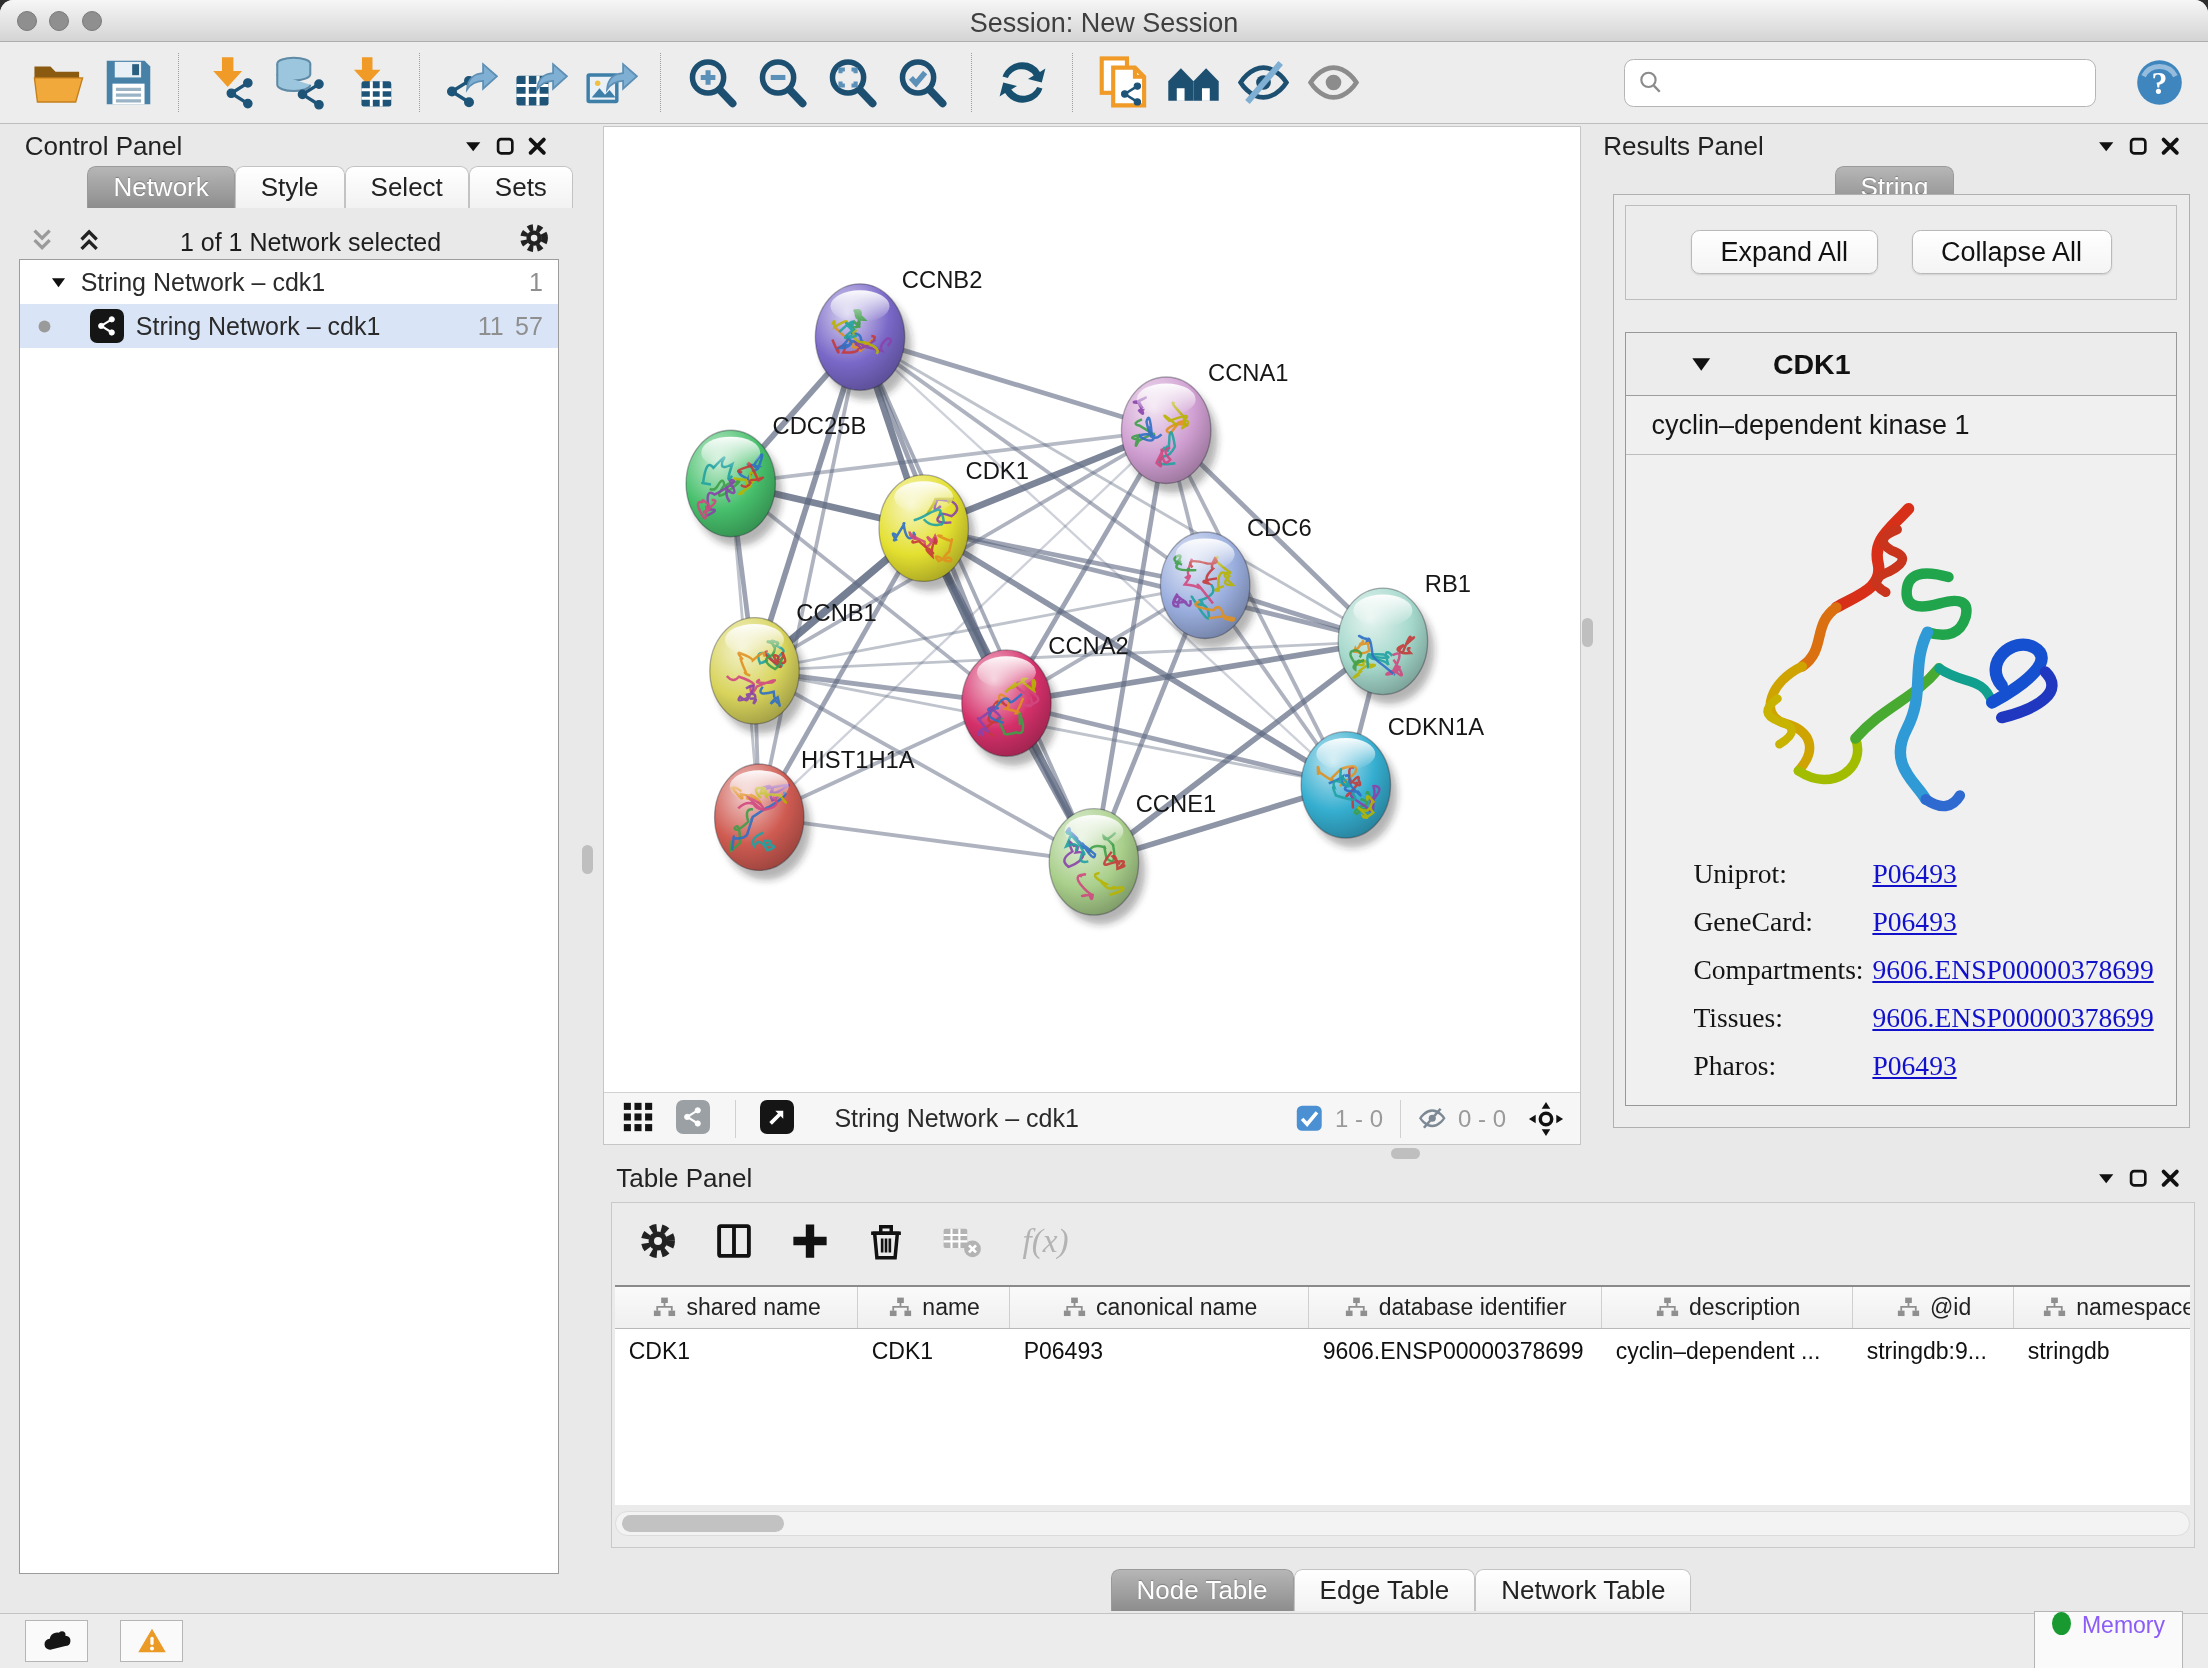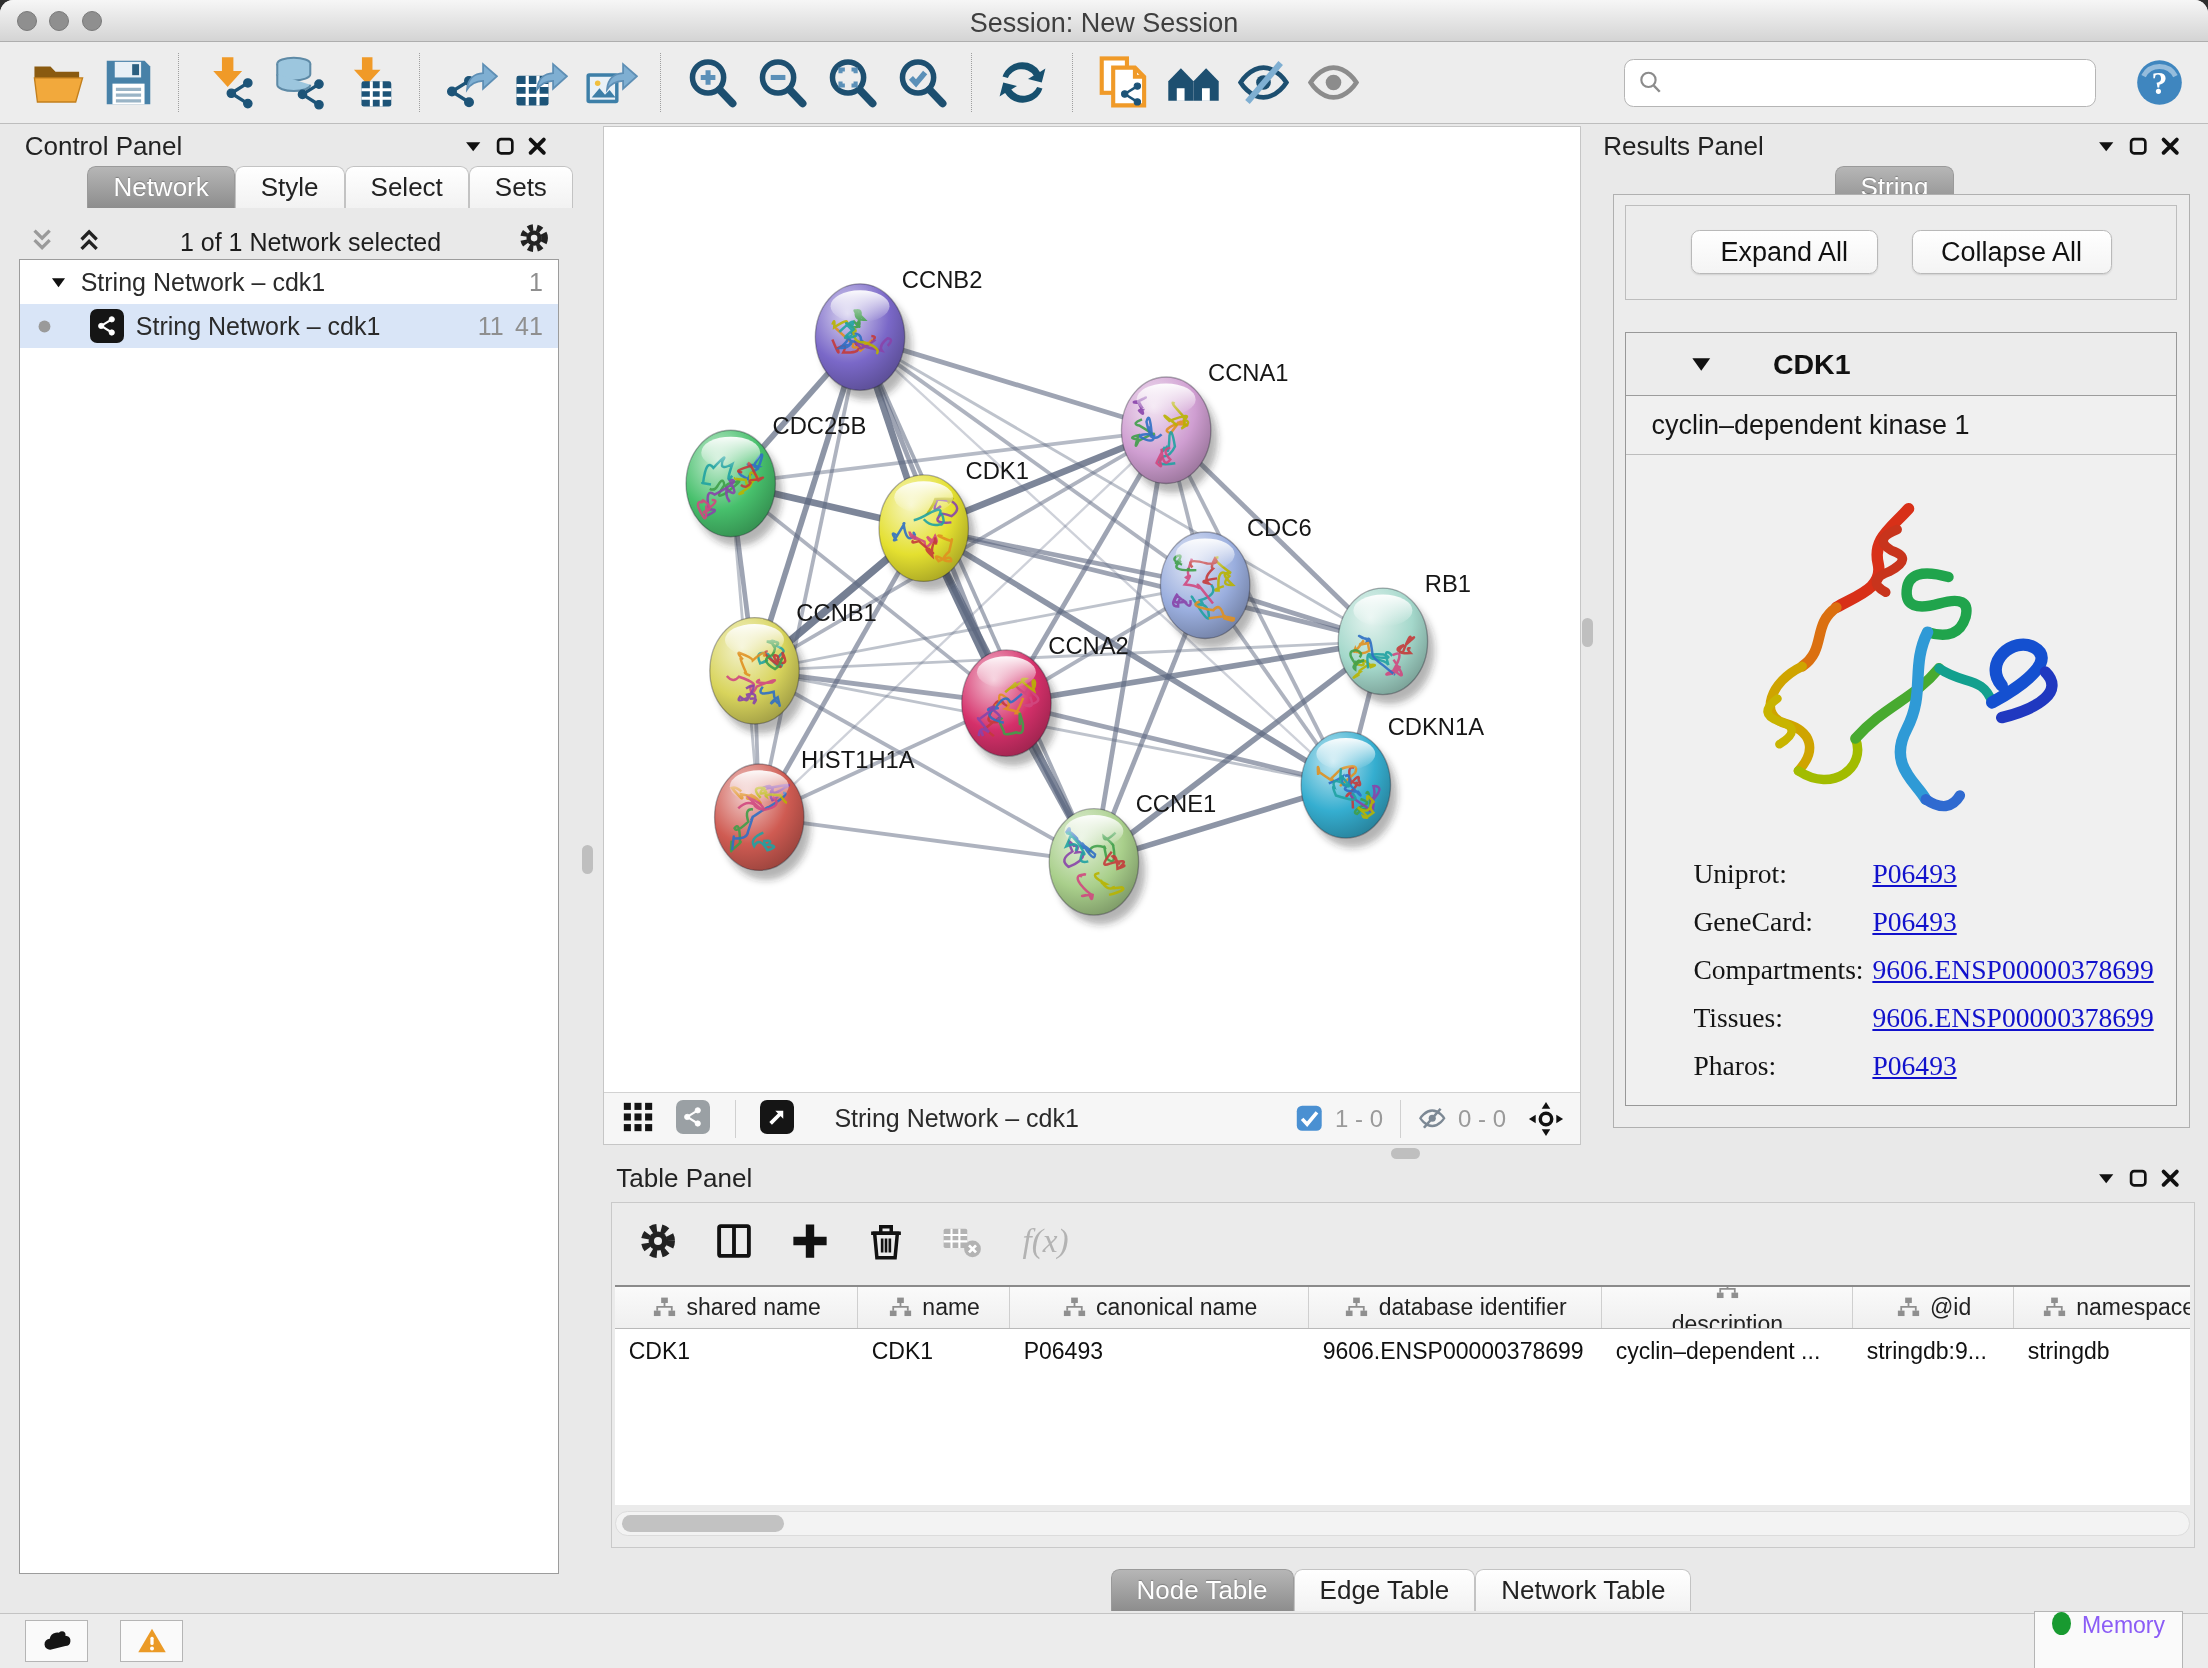--- a/index.html
+++ b/index.html
@@ -427,21 +427,21 @@
                   <circle cx="5.5" cy="12" r="3"></circle>
                   <circle cx="17.5" cy="4.5" r="3"></circle>
                   <circle cx="17.5" cy="19.5" r="3"></circle>
                   <path stroke-width="2.4" fill="none" d="M5.5 12l12-7.5M5.5 12l12 7.5"></path>
                 </g>
               </g>
             </svg>
           </span>
         <span class="lbl">String Network – cdk1</span>
         <span class="cnt">11</span>
-        <span class="cnt">41</span>
+        <span class="cnt">57</span>
       </div>
     </div>
   </div>
 
   <div id="network-view">
     <svg id="net-svg" viewBox="0 0 1026 1014">
         <defs>
           <filter id="blur" x="-50%" y="-50%" width="200%" height="200%">
             <feGaussianBlur stdDeviation="4"></feGaussianBlur>
           </filter>
@@ -936,21 +936,21 @@
                   <g fill="#8f8f8f">
                     <rect x="8.8" y="2.5" width="6.4" height="5.2"></rect>
                     <rect x="1.8" y="15" width="6.4" height="5.2"></rect>
                     <rect x="15.8" y="15" width="6.4" height="5.2"></rect>
                   </g>
                   <path d="M12 7.7v3.8M5 15v-3.5h14V15" stroke="#8f8f8f" stroke-width="1.7" fill="none"></path>
                 </svg>
               </span>
               <span>database identifier</span>
             </div>
-            <div class="hcell" style="width: 251px; flex-direction: column;">
+            <div class="hcell" style="width: 251px;">
               <span class="icon">
                 <svg viewBox="0 0 24 24">
                   <g fill="#8f8f8f">
                     <rect x="8.8" y="2.5" width="6.4" height="5.2"></rect>
                     <rect x="1.8" y="15" width="6.4" height="5.2"></rect>
                     <rect x="15.8" y="15" width="6.4" height="5.2"></rect>
                   </g>
                   <path d="M12 7.7v3.8M5 15v-3.5h14V15" stroke="#8f8f8f" stroke-width="1.7" fill="none"></path>
                 </svg>
               </span>

